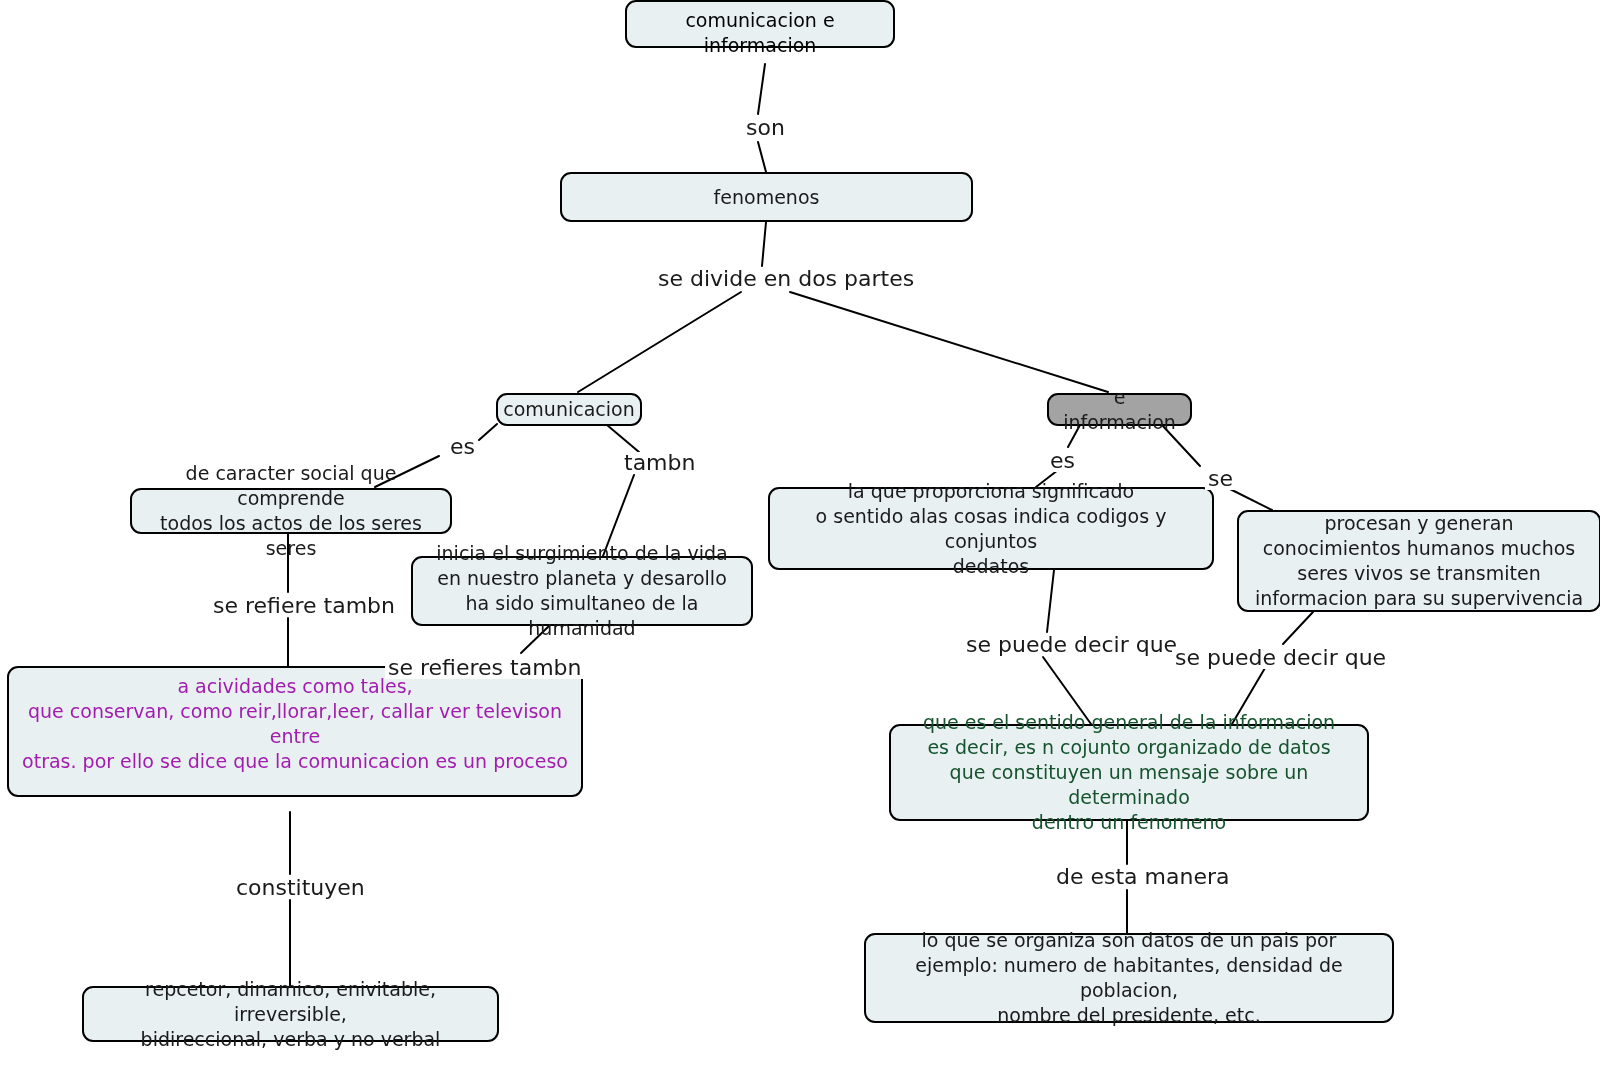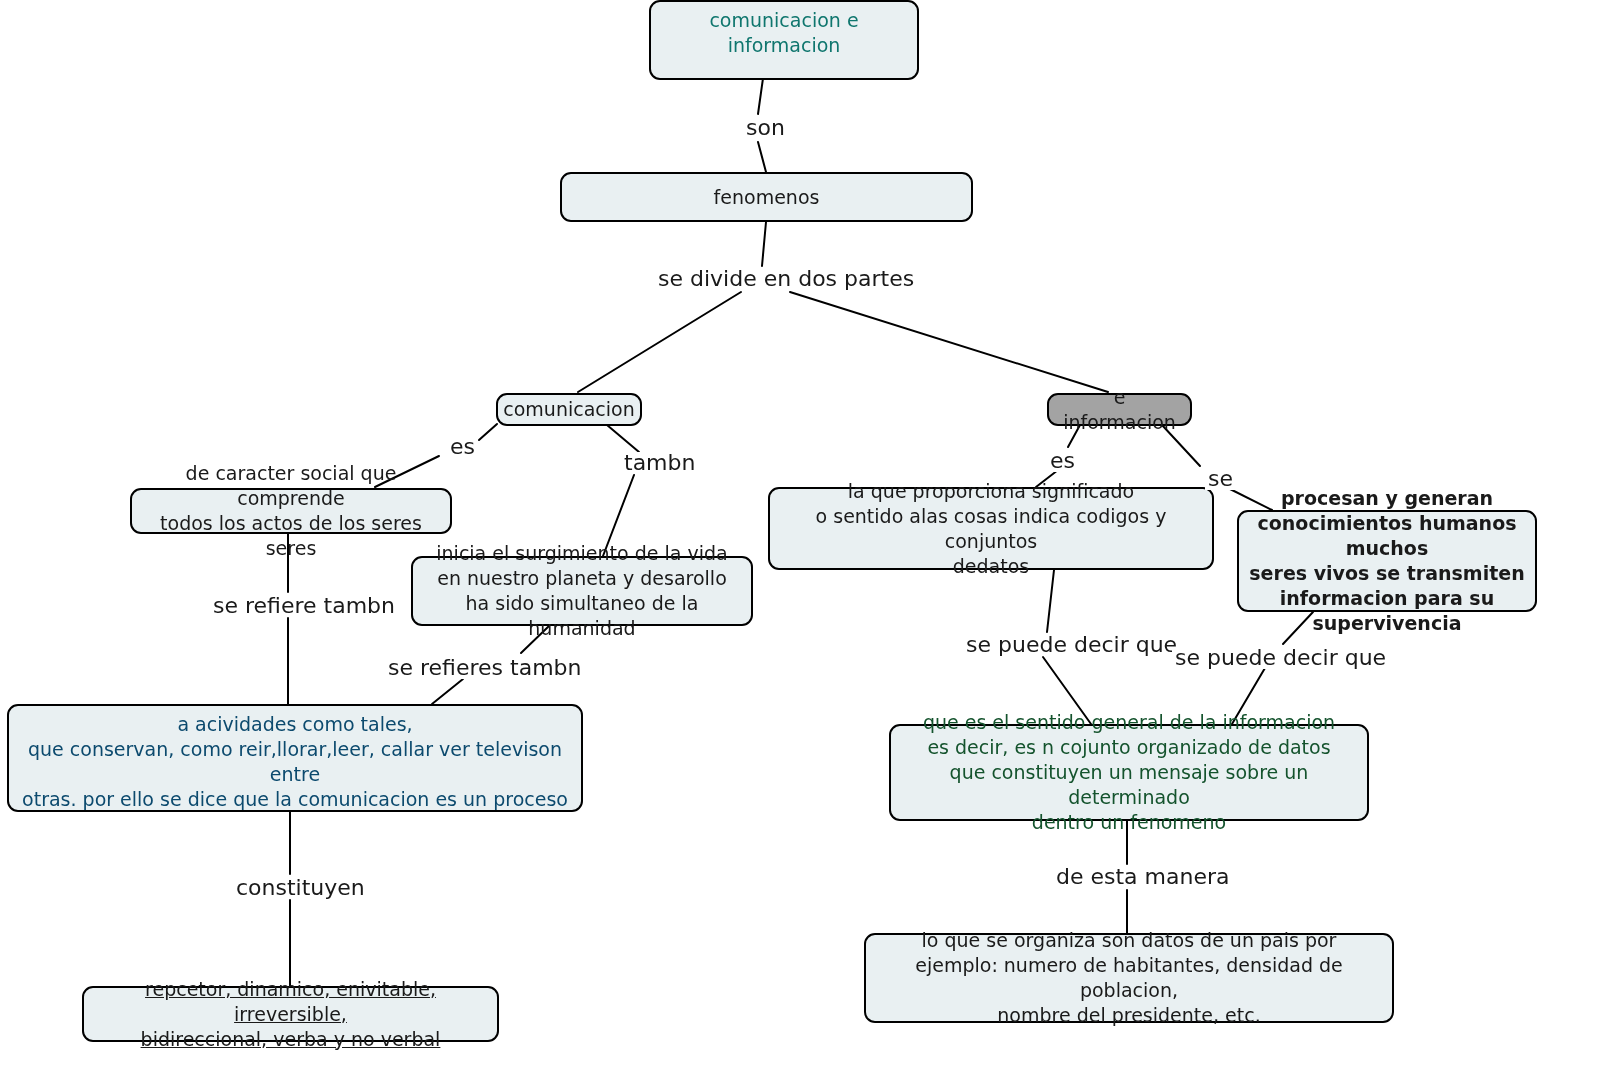--- a/index.html
+++ b/index.html
@@ -103,38 +103,38 @@
       <g>
         <line x1="1313" y1="612" x2="1283" y2="644" stroke="#000000" stroke-width="2" stroke-linecap="round"></line>
         <line x1="1265" y1="668" x2="1232" y2="724" stroke="#000000" stroke-width="2" stroke-linecap="round"></line>
       </g>
       <g>
         <line x1="1127" y1="821" x2="1127" y2="864" stroke="#000000" stroke-width="2" stroke-linecap="round"></line>
         <line x1="1127" y1="890" x2="1127" y2="933" stroke="#000000" stroke-width="2" stroke-linecap="round"></line>
       </g>
     </svg>
   <div id="node-layer">
-      <div class="node-box top-aligned" style="left: 625px; top: 0px; width: 270px; height: 80px; background: rgb(233, 240, 242); border-color: rgb(0, 0, 0); color: #0f766e; margin-left: 24px;">comunicacion e informacion</div>
+      <div class="node-box top-aligned" style="left: 625px; top: 0px; width: 270px; height: 48px; background: rgb(233, 240, 242); border-color: rgb(0, 0, 0); color: #000000;">comunicacion e informacion</div>
       <div class="node-box" style="left: 560px; top: 172px; width: 413px; height: 50px; background: rgb(233, 240, 242); border-color: rgb(0, 0, 0); color: rgb(26, 26, 26);">fenomenos</div>
       <div class="node-box" style="left: 496px; top: 393px; width: 146px; height: 33px; background: rgb(233, 240, 242); border-color: rgb(0, 0, 0); color: rgb(26, 26, 26);">comunicacion</div>
       <div class="node-box" style="left: 1047px; top: 393px; width: 145px; height: 33px; background: #a3a3a3; border-color: rgb(0, 0, 0); color: rgb(26, 26, 26);">e informacion</div>
       <div class="node-box" style="left: 130px; top: 488px; width: 322px; height: 46px; background: rgb(233, 240, 242); border-color: rgb(0, 0, 0); color: rgb(26, 26, 26);">de caracter social que comprende
 todos los actos de los seres seres</div>
       <div class="node-box" style="left: 411px; top: 556px; width: 342px; height: 70px; background: rgb(233, 240, 242); border-color: rgb(0, 0, 0); color: rgb(26, 26, 26);">inicia el surgimiento de la vida
 en nuestro planeta y desarollo
 ha sido simultaneo de la humanidad</div>
-      <div class="node-box top-aligned" style="left: 7px; top: 704px; width: 576px; height: 108px; background: rgb(233, 240, 242); border-color: rgb(0, 0, 0); color: #0c4a6e;">a acividades como tales,
+      <div class="node-box top-aligned" style="left: 7px; top: 666px; width: 576px; height: 131px; background: rgb(233, 240, 242); border-color: rgb(0, 0, 0); color: #a21caf;">a acividades como tales,
 que conservan, como reir,llorar,leer, callar ver televison entre
 otras. por ello se dice que la comunicacion es un proceso</div>
-      <div class="node-box" style="left: 82px; top: 986px; width: 417px; height: 56px; background: rgb(233, 240, 242); border-color: rgb(0, 0, 0); color: rgb(26, 26, 26); text-decoration: underline;">repcetor, dinamico, enivitable, irreversible,
+      <div class="node-box" style="left: 82px; top: 986px; width: 417px; height: 56px; background: rgb(233, 240, 242); border-color: rgb(0, 0, 0); color: rgb(26, 26, 26);">repcetor, dinamico, enivitable, irreversible,
 bidireccional, verba y no verbal</div>
       <div class="node-box" style="left: 768px; top: 487px; width: 446px; height: 83px; background: rgb(233, 240, 242); border-color: rgb(0, 0, 0); color: rgb(26, 26, 26);">la que proporciona significado
 o sentido alas cosas indica codigos y conjuntos
 dedatos</div>
-      <div class="node-box" style="left: 1237px; top: 510px; width: 300px; height: 102px; background: rgb(233, 240, 242); border-color: rgb(0, 0, 0); color: rgb(26, 26, 26); font-weight: bold;">procesan y generan
+      <div class="node-box" style="left: 1237px; top: 510px; width: 364px; height: 102px; background: rgb(233, 240, 242); border-color: rgb(0, 0, 0); color: rgb(26, 26, 26);">procesan y generan
 conocimientos humanos muchos
 seres vivos se transmiten
 informacion para su supervivencia</div>
       <div class="node-box" style="left: 889px; top: 724px; width: 480px; height: 97px; background: rgb(233, 240, 242); border-color: rgb(0, 0, 0); color: #14532d;">que es el sentido general de la informacion
 es decir, es n cojunto organizado de datos
 que constituyen un mensaje sobre un determinado
 dentro un fenomeno</div>
       <div class="node-box" style="left: 864px; top: 933px; width: 530px; height: 90px; background: rgb(233, 240, 242); border-color: rgb(0, 0, 0); color: rgb(26, 26, 26); text-align: center;">lo que se organiza son datos de un pais por
 ejemplo: numero de habitantes, densidad de poblacion,
 nombre del presidente, etc.</div>

